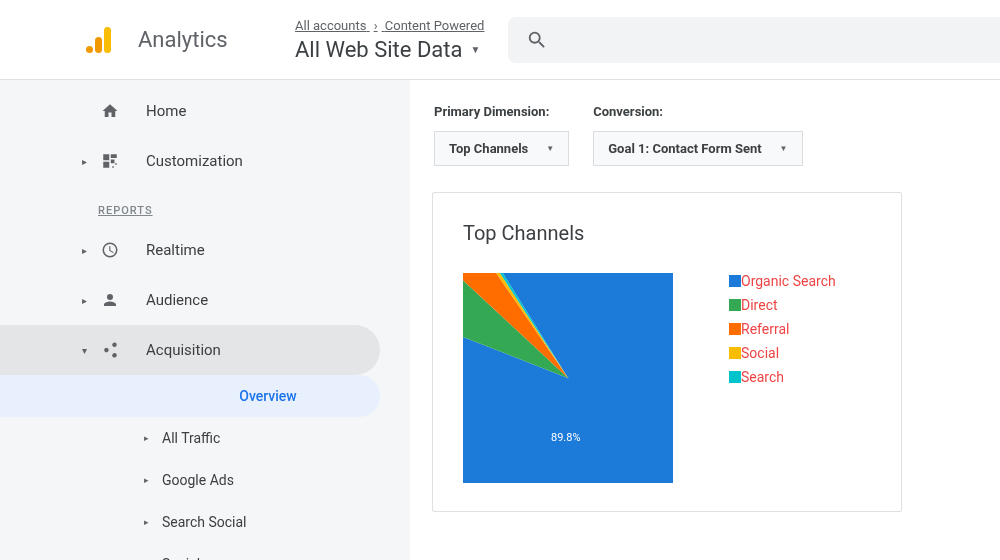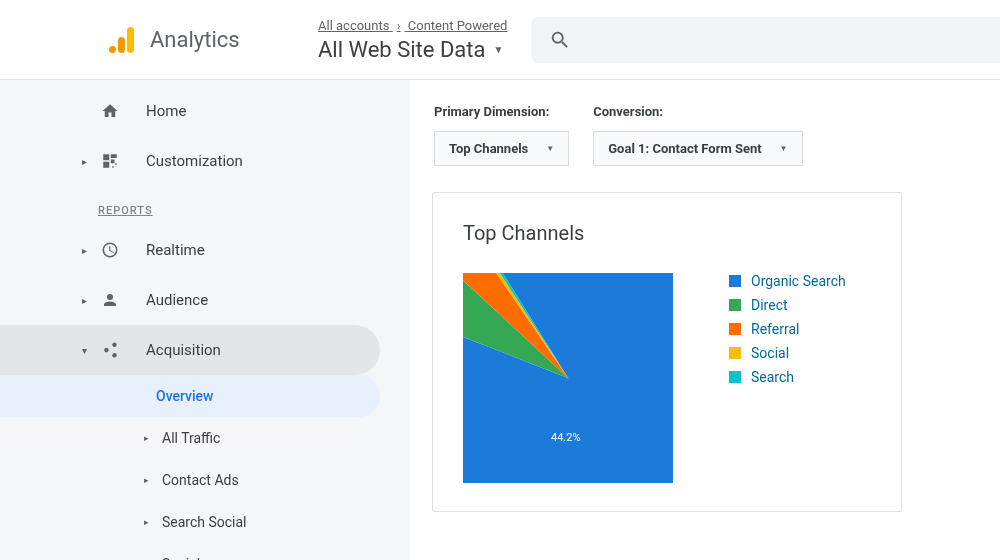--- a/index.html
+++ b/index.html
@@ -1,20 +1,20 @@
 <!DOCTYPE html>
 <html><head>
   <meta charset="utf-8">
   <style>
     * { box-sizing: border-box; margin: 0; padding: 0; font-family: Roboto, "Helvetica Neue", Arial, sans-serif; }
     body { width: 1000px; height: 560px; overflow: hidden; background: #fff; color: #3c4043; }
 
     
     .header { display: flex; align-items: center; height: 80px; border-bottom: 1px solid #e0e0e0; }
-    .logo-block { display: flex; align-items: center; gap: 16px; padding-left: 86px; width: 295px; margin-left: 23px; }
+    .logo-block { display: flex; align-items: center; gap: 27px; padding-left: 86px; width: 295px; }
     .ga-logo { display: flex; align-items: flex-end; gap: 2px; height: 26px; }
     .bar-s { width: 7px; height: 7px; background: #f29900; border-radius: 4px; }
     .bar-m { width: 7px; height: 16px; background: #f29900; border-radius: 4px; }
     .bar-l { width: 7px; height: 26px; background: #fbbc04; border-radius: 4px; }
     .logo-text { font-size: 22px; color: #5f6368; font-weight: 400; }
 
     .account-block { padding-left: 0; padding-top: 12px; padding-bottom: 12px; }
     .breadcrumb { font-size: 13px; color: #5f6368; margin-bottom: 4px; text-decoration: underline; }
     .breadcrumb .sep { margin: 0 4px; }
     .view-selector { display: flex; align-items: center; gap: 8px; font-size: 22px; color: #3c4043; cursor: pointer; }
@@ -32,41 +32,41 @@
     .nav-item .caret { position: absolute; left: 82px; font-size: 10px; color: #5f6368; }
     .nav-item.with-caret { padding-left: 100px; }
     .nav-item.with-caret .caret { left: 82px; }
     .nav-item .icon { width: 20px; display: flex; justify-content: center; color: #5f6368; }
     .nav-item.active { background: #e4e5e6; border-radius: 0 25px 25px 0; width: 380px; }
 
     .section-label { font-size: 11px; letter-spacing: 1px; color: #80868b; font-weight: 500; padding: 18px 0 8px 98px; text-decoration: underline; }
 
     .sub-list { }
     .sub-item { height: 42px; display: flex; align-items: center; padding-left: 144px; font-size: 14px; cursor: pointer; position: relative; }
-    .sub-item.selected { background: #e8f0fe; color: #1a73e8; font-weight: 500; border-radius: 0 21px 21px 0; width: 380px; padding-left: 156px; }
+    .sub-item.selected { background: #e8f0fe; color: #1a73e8; font-weight: 500; border-radius: 0 21px 21px 0; width: 380px; padding-left: 156px; justify-content: center; }
     .sub-item .sm-caret { position: absolute; left: 144px; font-size: 9px; color: #5f6368; }
     .sub-item.with-c { padding-left: 162px; }
 
     
     .content-inner { padding: 24px 0 0 0; }
     .filters { display: flex; gap: 24px; padding-left: 0; margin-left: 0; margin-bottom: 26px; padding-left: 2px; }
     .content-inner { padding-left: 22px; }
     .filter-col { }
     .filter-label { font-size: 13px; font-weight: 700; color: #3c4043; margin-bottom: 12px; }
     .dropdown-btn { display: inline-flex; align-items: center; gap: 18px; border: 1px solid #dadce0; background: #f8f9fa; padding: 9px 14px; font-size: 13px; font-weight: 700; color: #3c4043; cursor: pointer; }
     .dropdown-btn .tri { font-size: 8px; color: #5f6368; }
 
     .card { border: 1px solid #e0e0e0; border-radius: 2px; width: 470px; padding: 28px 30px; }
     .card-title { font-size: 20px; color: #3c4043; margin-bottom: 28px; }
     .chart-row { display: flex; gap: 56px; align-items: flex-start; }
     .pie-wrap { position: relative; width: 210px; height: 210px; }
     .pie-wrap svg { width: 210px; height: 210px; transform: rotate(-90deg); }
     .slice-label { position: absolute; font-size: 11px; color: #fff; font-weight: 400; }
     .legend { padding-top: 0; }
-    .legend-item { display: flex; align-items: center; gap: 10px; font-size: 14px; color: #0369a1; margin-bottom: 8px; }
+    .legend-item { display: flex; align-items: center; gap: 0; font-size: 14px; color: #ef4444; margin-bottom: 8px; }
     .swatch { width: 12px; height: 12px; }
 
     .icon svg { width: 18px; height: 18px; fill: #5f6368; }
   </style>
 </head>
 <body>
 
 <div class="header">
   <div class="logo-block">
     <div class="ga-logo">
@@ -151,21 +151,21 @@
     <div class="sub-list">
       <div class="sub-item selected">
         <span>Overview</span>
       </div>
       <div class="sub-item with-c">
         <span class="sm-caret">▸</span>
         <span>All Traffic</span>
       </div>
       <div class="sub-item with-c">
         <span class="sm-caret">▸</span>
-        <span>Contact Ads</span>
+        <span>Google Ads</span>
       </div>
       <div class="sub-item with-c">
         <span class="sm-caret">▸</span>
         <span>Search Social</span>
       </div>
       <div class="sub-item with-c">
         <span class="sm-caret">▸</span>
         <span>Social</span>
       </div>
     </div>
@@ -195,21 +195,21 @@
         <div class="card-title">Top Channels</div>
         <div class="chart-row">
           <div class="pie-wrap">
             <svg viewBox="0 0 42 42" id="pie-svg">
                 <circle cx="21" cy="21" r="15.9155" fill="transparent" stroke="#1c7bd8" stroke-width="32" stroke-dasharray="89.8 10.200000000000003" stroke-dashoffset="9"></circle>
                 <circle cx="21" cy="21" r="15.9155" fill="transparent" stroke="#34a853" stroke-width="32" stroke-dasharray="6 94" stroke-dashoffset="-80.8"></circle>
                 <circle cx="21" cy="21" r="15.9155" fill="transparent" stroke="#ff6d00" stroke-width="32" stroke-dasharray="3.5 96.5" stroke-dashoffset="-86.8"></circle>
                 <circle cx="21" cy="21" r="15.9155" fill="transparent" stroke="#fbbc04" stroke-width="32" stroke-dasharray="0.4 99.6" stroke-dashoffset="-90.3"></circle>
                 <circle cx="21" cy="21" r="15.9155" fill="transparent" stroke="#00c4cc" stroke-width="32" stroke-dasharray="0.3 99.7" stroke-dashoffset="-90.7"></circle>
               </svg>
-            <div class="slice-label" style="left:88px; top:158px;">44.2%</div>
+            <div class="slice-label" style="left:88px; top:158px;">89.8%</div>
           </div>
           <div class="legend" id="legend">
               <div class="legend-item">
                 <div class="swatch" style="background: rgb(28, 123, 216);"></div>
                 <span>Organic Search</span>
               </div>
               <div class="legend-item">
                 <div class="swatch" style="background: rgb(52, 168, 83);"></div>
                 <span>Direct</span>
               </div>

